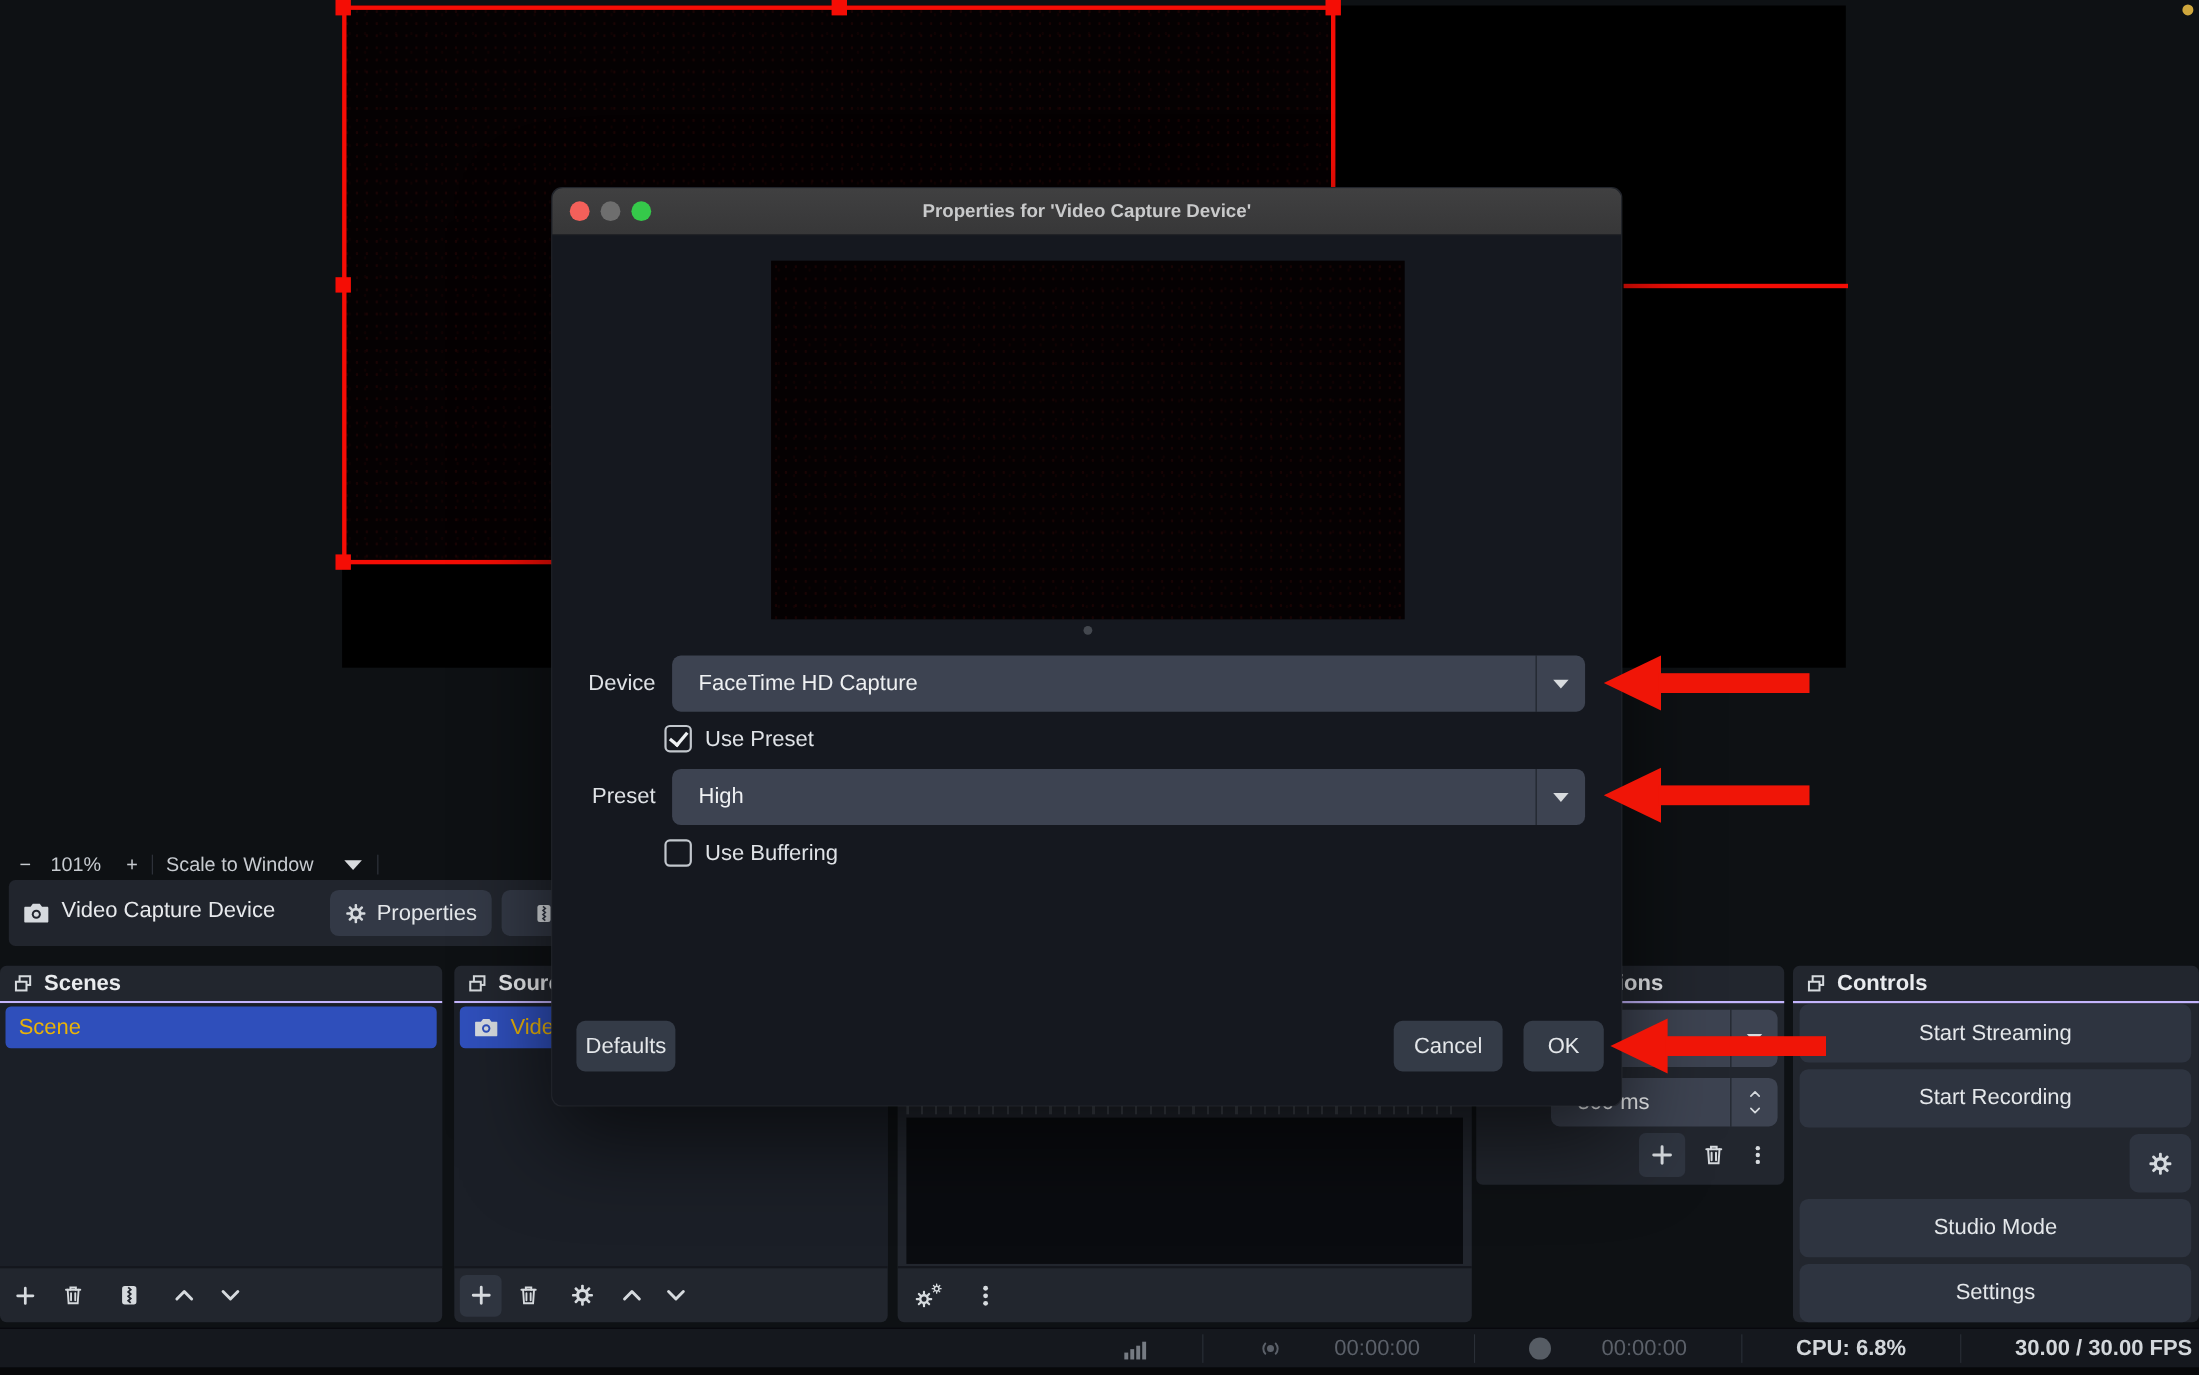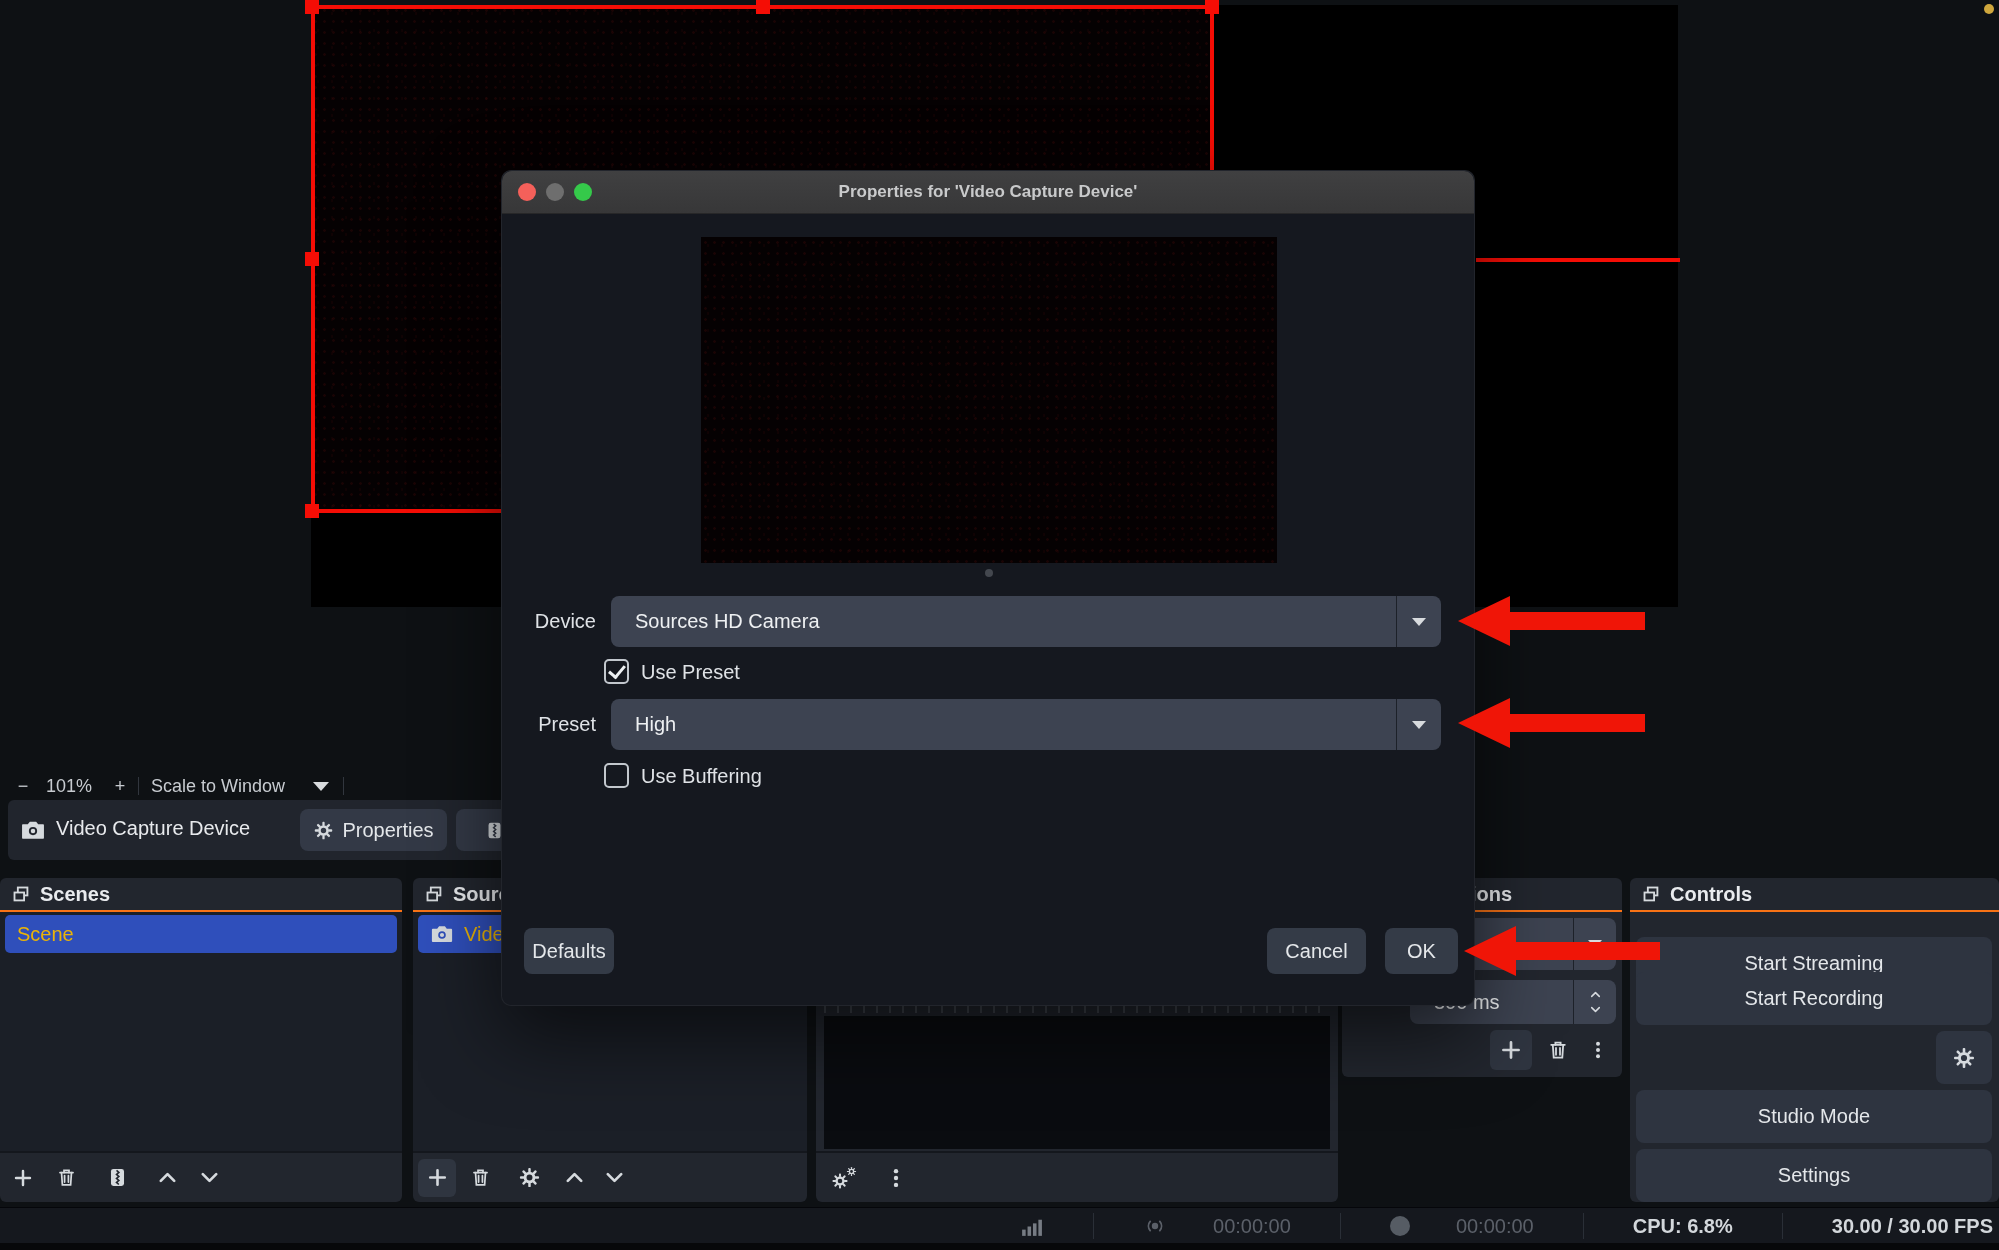--- a/index.html
+++ b/index.html
@@ -9,21 +9,21 @@
   .noisy{background-color:#050102;
     background-image:radial-gradient(rgba(150,20,15,.14) 1px,transparent 1.4px),
                      radial-gradient(rgba(110,12,10,.10) 1px,transparent 1.4px);
     background-size:9px 11px,14px 17px;}
   .redline{background:#f50d05;}
   .handle{position:absolute;width:14px;height:14px;background:#f50d05;}
   
   .panel{position:absolute;background:#22262e;border-radius:6px;}
   .panel-header{position:absolute;left:0;right:0;top:0;height:32px;display:flex;align-items:center;
     gap:9px;padding:0 11px;font-size:20px;font-weight:bold;color:#e9ebee;
-    border-bottom:2px solid #f97316;}
+    border-bottom:2px solid #c4b5fd;}
   .panel-body{position:absolute;left:0;right:0;top:34px;background:#1b1f27;}
   .panel-toolbar{position:absolute;left:0;right:0;bottom:0;height:49px;border-top:2px solid #14171d;
     display:flex;align-items:center;color:#d6dade;}
   .list-item{position:absolute;left:5px;right:5px;height:38px;border-radius:5px;display:flex;
     align-items:center;gap:10px;padding:0 12px;font-size:20px;color:#eab308;box-sizing:border-box;}
   .sel-blue{background:#2f4fbb;}
   
   .btn{display:flex;align-items:center;justify-content:center;background:#343b47;border-radius:8px;
     color:#e4e7ea;font-size:20px;}
   .combo{position:absolute;background:#3d4351;border-radius:8px;color:#eef0f2;font-size:20px;
@@ -285,21 +285,21 @@
       </svg>
 </div>
 
 <div class="panel" style="left:1630px;top:878px;width:369px;height:324px;">
   <div class="panel-header">
     <svg class="ico" width="20" height="20">
           <use href="#ico-dock"></use>
         </svg>
     <span>Controls</span>
   </div>
-  <div class="btn abs" style="left:6px;top:35px;width:356px;height:53px;background:#2e3440;margin-top:24px;">Start Streaming</div>
+  <div class="btn abs" style="left:6px;top:35px;width:356px;height:53px;background:#2e3440;">Start Streaming</div>
   <div class="btn abs" style="left:6px;top:94px;width:356px;height:53px;background:#2e3440;">Start Recording</div>
   <div class="btn abs" style="left:306px;top:153px;width:56px;height:53px;background:#2e3440;">
     <svg class="ico" width="24" height="24">
           <use href="#ico-gear"></use>
         </svg>
   </div>
   <div class="btn abs" style="left:6px;top:212px;width:356px;height:53px;background:#2e3440;">Studio Mode</div>
   <div class="btn abs" style="left:6px;top:271px;width:356px;height:53px;background:#2e3440;">Settings</div>
 </div>
 
@@ -332,21 +332,21 @@
     <div style="position:absolute;left:44px;top:12px;width:18px;height:18px;border-radius:9px;background:#6e6e6e;"></div>
     <div style="position:absolute;left:72px;top:12px;width:18px;height:18px;border-radius:9px;background:#35c94a;"></div>
     <div style="position:absolute;left:0;right:0;top:0;height:42px;display:flex;align-items:center;justify-content:center;font-size:17px;font-weight:bold;color:#c9cacb;">Properties for 'Video Capture Device'</div>
   </div>
 
   <div class="noisy" style="position:absolute;left:199px;top:66px;width:576px;height:326px;"></div>
   <div style="position:absolute;left:483px;top:398px;width:8px;height:8px;border-radius:4px;background:#43474e;"></div>
 
   <div class="flabel" style="left:20px;top:439px;width:74px;text-align:right;">Device</div>
   <div class="combo" style="left:109px;top:425px;width:830px;height:51px;">
-    <span>Sources HD Camera</span>
+    <span>FaceTime HD Capture</span>
     <div class="combo-cap">
           <span class="tri-down"></span>
         </div>
   </div>
 
   <div class="checkbox checked" style="left:102px;top:488px;"></div>
   <div class="flabel" style="left:139px;top:490px;">Use Preset</div>
 
   <div class="flabel" style="left:20px;top:542px;width:74px;text-align:right;">Preset</div>
   <div class="combo" style="left:109px;top:528px;width:830px;height:51px;">

